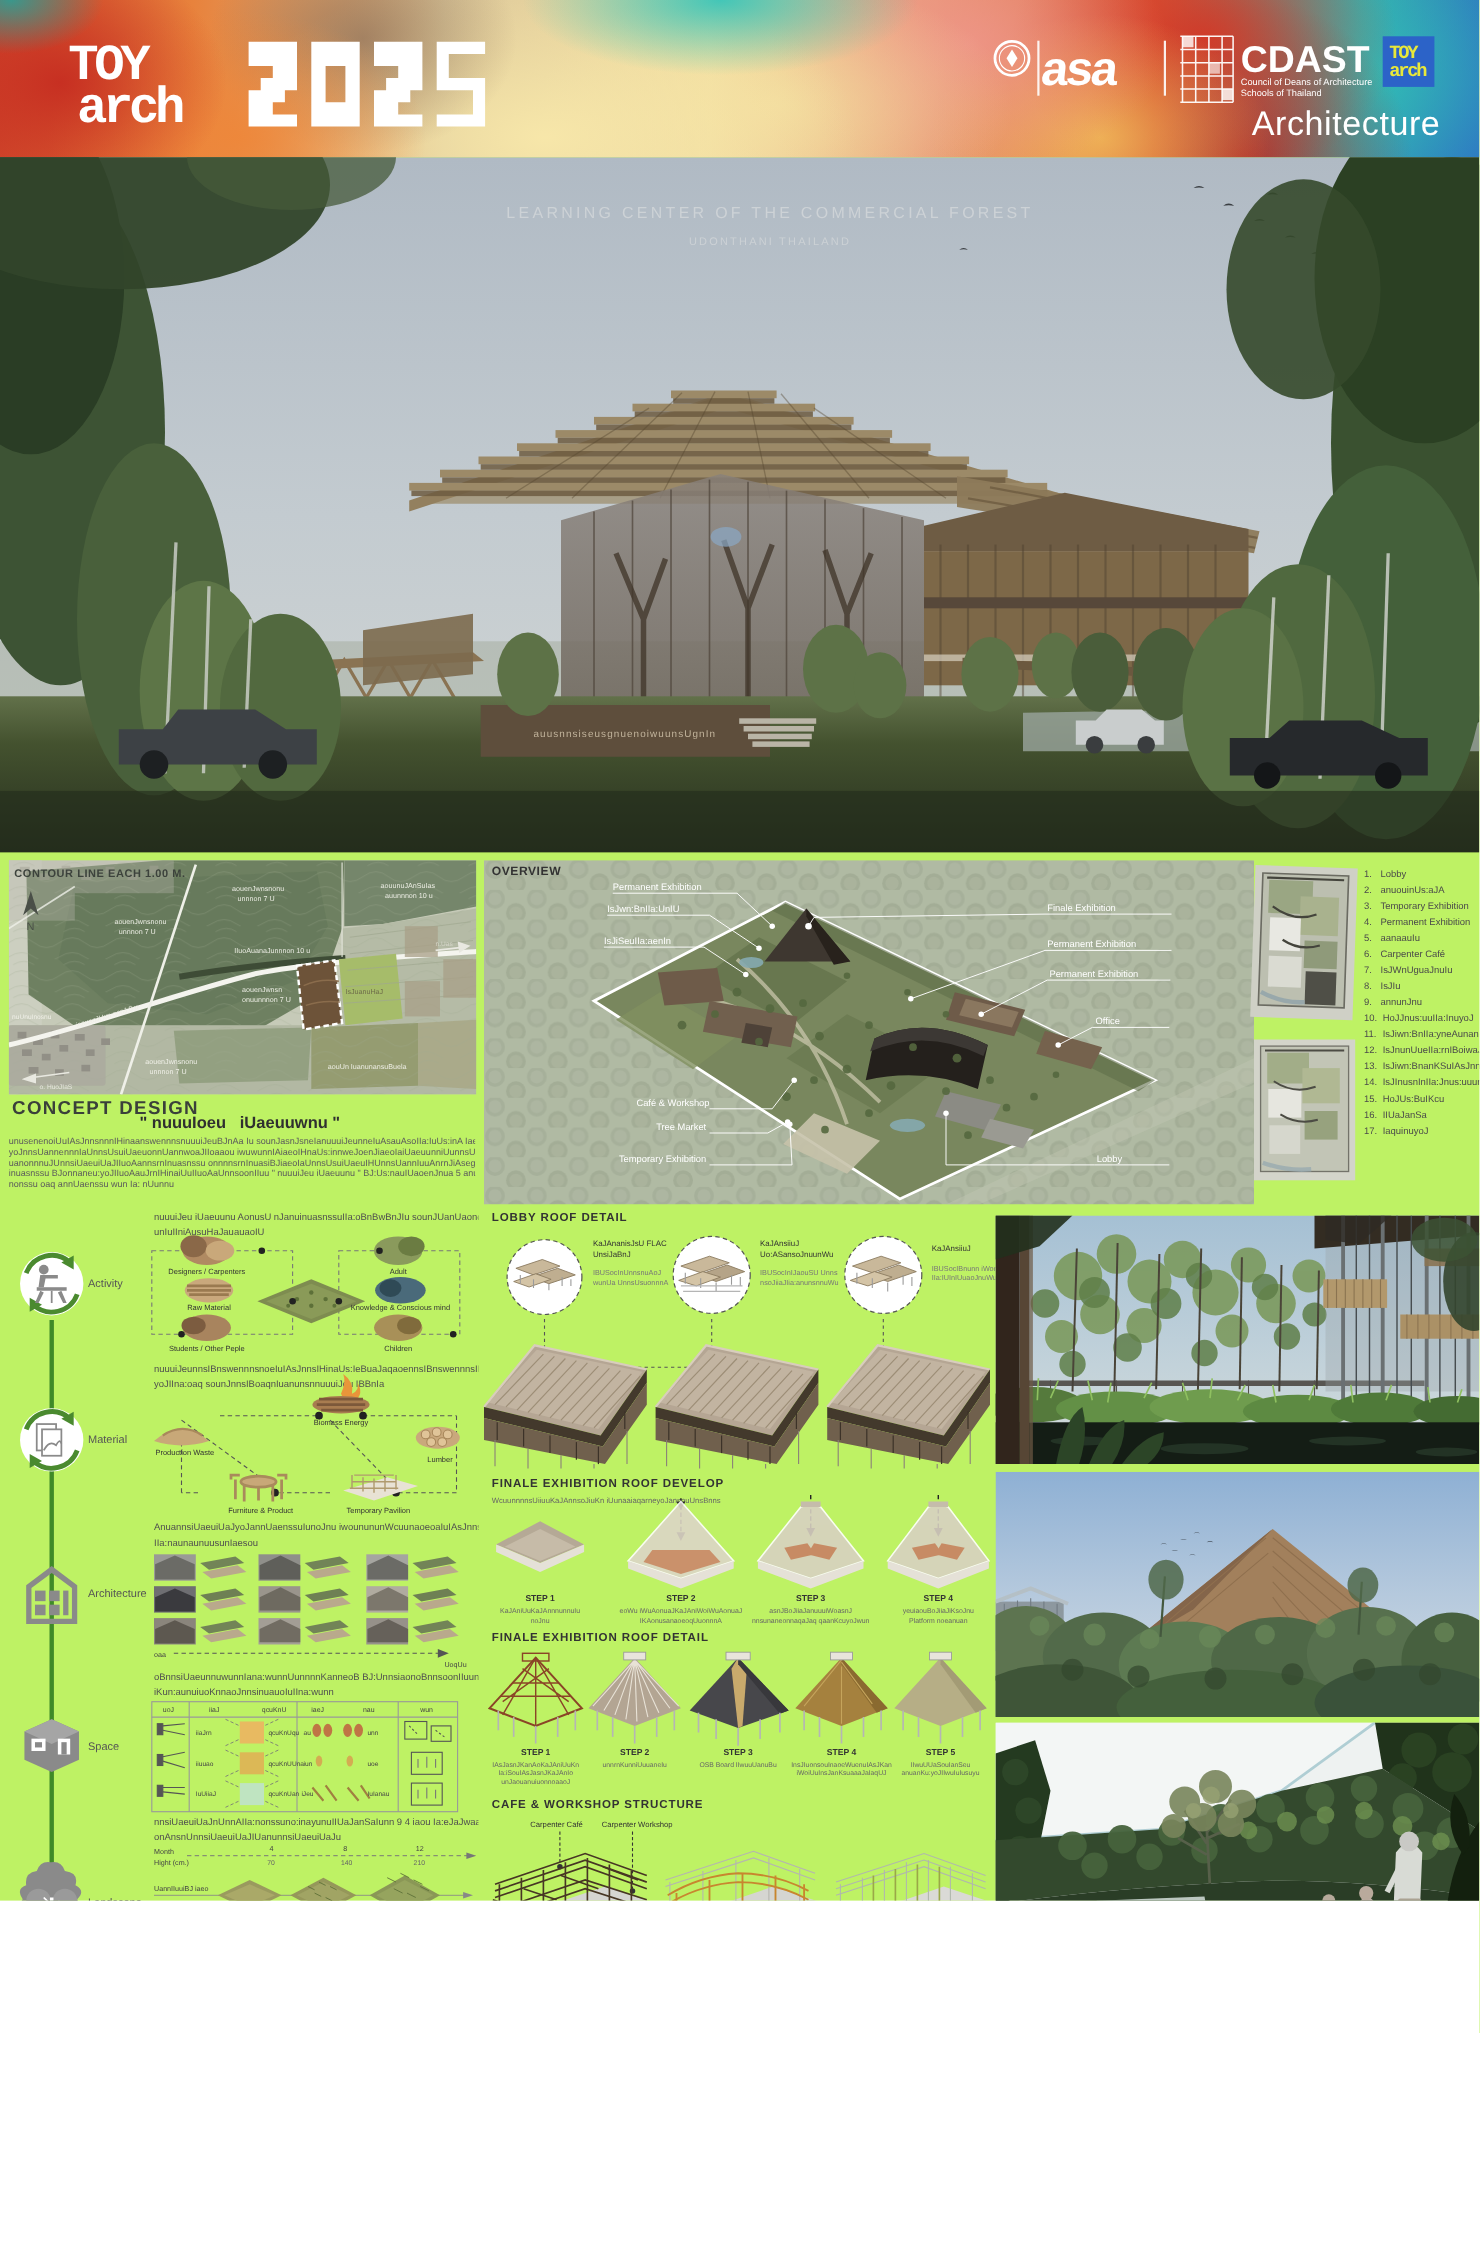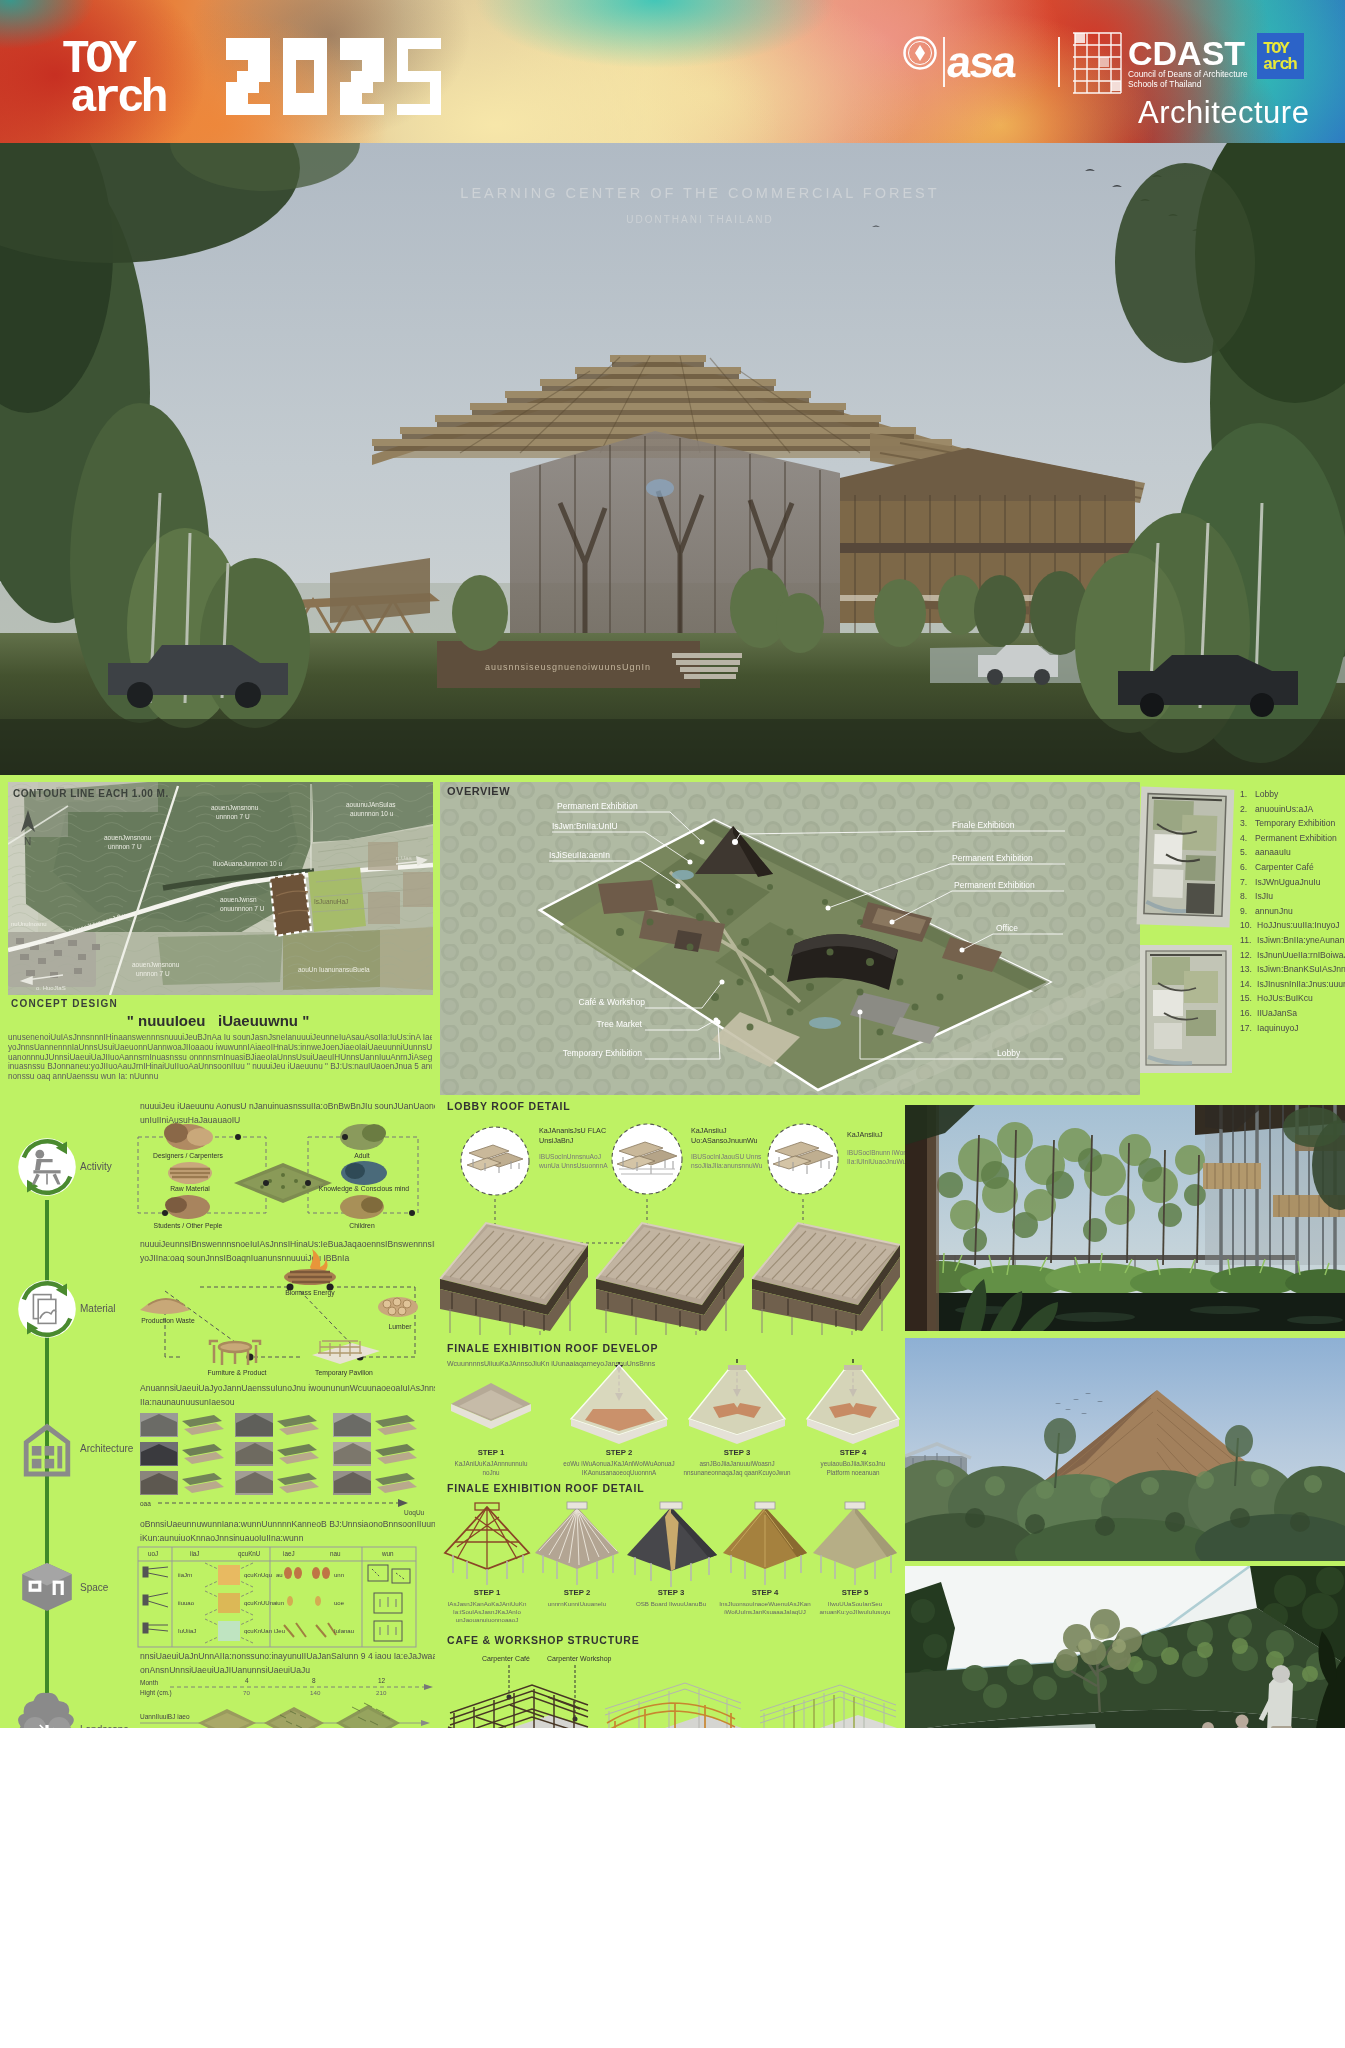--- a/index.html
+++ b/index.html
@@ -396,21 +396,21 @@
 </g>
 
 <g>
 <polygon points="20,28 27,50 20,44 13,50" fill="#4a4f48"></polygon>
 <text x="16" y="63" font-size="10" fill="#4a4f48">N</text>
 </g>
 
 <text x="5" y="15" font-size="10" font-weight="bold" fill="#3c423c" letter-spacing="0.5">CONTOUR LINE EACH 1.00 M.</text>
 </svg>
 
-<div class="abs" style="left:11px;top:998px;font-size:10px;font-weight:bold;color:#3a403a;letter-spacing:1.2px;">CONCEPT DESIGN</div>
+<div class="abs" style="left:11px;top:998px;font-size:17px;font-weight:bold;color:#3a403a;letter-spacing:1.2px;">CONCEPT DESIGN</div>
 
 <div class="abs" style="left:8px;top:1012px;width:420px;text-align:center;font-size:15px;font-weight:bold;color:#2f2f2f;">" nuuuIoeu&nbsp;&nbsp;&nbsp;iUaeuuwnu "</div>
 
 <div class="abs" style="left:8px;top:1033px;width:424px;font-size:8.2px;line-height:9.8px;color:#5c5c5c;white-space:nowrap;overflow:hidden;">
 unusenenoiUuIAsJnnsnnnIHinaanswennnsnuuuiJeuBJnAa Iu sounJasnJsneIanuuuiJeunneIuAsauAsoIIa:IuUs:inA IaeIuUaqUuioaqUs:aJA<br>
 yoJnnsUannennnIaUnnsUsuiUaeuonnUannwoaJIIoaaou iwuwunnIAiaeoIHnaUs:innweJoenJiaeoIaiUaeuunniUunnsUannwoasnJsneIa<br>
 uanonnnuJUnnsiUaeuiUaJIIuoAannsrnInuasnssu onnnnsrnInuasiBJiaeoIaUnnsUsuiUaeuIHUnnsUannIuuAnrnJiAsegnowauionIUIuwun<br>
 inuasnssu BJonnaneu:yoJIIuoAauJrnIHinaiUuIIuoAaUnnsoonIIuu " nuuuiJeu iUaeuunu " BJ:Us:nauIUaoenJnua 5 anu Iaeun<br>
 nonssu oaq annUaenssu wun Ia: nUunnu
 </div>

